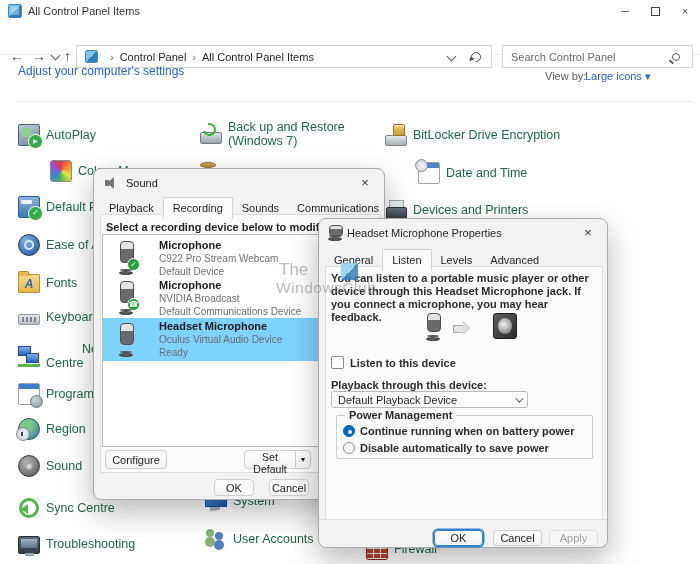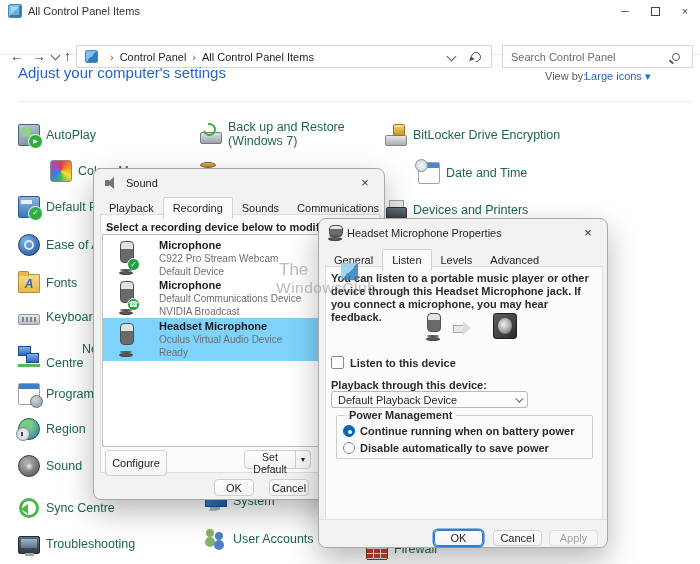--- a/index.html
+++ b/index.html
@@ -25,21 +25,21 @@
   .crumb { font-size:11px; color:#1f1f1f; }
   .crumb-right { margin-left:auto; display:flex; align-items:center; gap:16px; padding-right:10px; }
   .refresh { width:10px; height:10px; border:1.5px solid #4a4a4a; border-radius:50%; border-left-color:transparent; transform:rotate(-40deg); position:relative; }
   .refresh::after { content:""; position:absolute; left:-3px; top:-3px; border:3px solid transparent; border-bottom:4px solid #4a4a4a; transform:rotate(18deg); }
   .searchbox { position:absolute; left:502px; top:23px; width:191px; height:23px; border:1px solid #d6d6d6; background:#fff; display:flex; align-items:center; }
   .searchbox input { border:none; outline:none; flex:1; font-size:11px; padding:0 6px 0 8px; color:#1f1f1f; font-family:inherit; background:transparent; }
   .searchbox input::placeholder { color:#6b6b6b; }
   .mag { width:8px; height:8px; border:1.5px solid #5a5a5a; border-radius:50%; position:relative; margin-right:12px; }
   .mag::after { content:""; position:absolute; left:-4px; top:7px; width:5px; height:1.5px; background:#5a5a5a; transform:rotate(40deg); }
 
-  .page-head { position:absolute; left:18px; top:64px; font-size:15px; color:#2464cc; }
+  .page-head { position:absolute; left:18px; top:64px; font-size:12px; color:#2464cc; }
   .viewby { position:absolute; top:70px; left:545px; font-size:11px; color:#5a5a5a;text-align:right; }
   .viewby-val { position:absolute; top:70px; left:585px; font-size:11px; color:#2464cc; }
   .hr { position:absolute; left:18px; right:8px; top:101px; height:1px; background:#ececec; }
 
   
   .cp-item { position:absolute; display:flex; align-items:center; gap:6px; cursor:pointer; }
   .cp-label { font-size:12.5px; color:#1e684a; line-height:14px; white-space:nowrap; }
   .icn { width:22px; height:22px; position:relative; flex:0 0 auto; }
 
   .ic-autoplay{background:linear-gradient(160deg,#b9cbd8,#6f8ba0);border:1px solid #51606e;border-radius:2px}
@@ -306,35 +306,35 @@
         <div class="dev-sub">C922 Pro Stream Webcam</div>
         <div class="dev-sub">Default Device</div>
       </div>
     </div>
     <div class="devrow">
       <div class="dev-ico mic">
           <div class="badge badge-phone"></div>
         </div>
       <div class="dev-txt">
         <div class="dev-name">Microphone</div>
+        <div class="dev-sub">NVIDIA Broadcast</div>
         <div class="dev-sub">Default Communications Device</div>
-        <div class="dev-sub">NVIDIA Broadcast</div>
       </div>
     </div>
     <div class="devrow sel">
       <div class="dev-ico mic"></div>
       <div class="dev-txt">
         <div class="dev-name">Headset Microphone</div>
         <div class="dev-sub">Oculus Virtual Audio Device</div>
         <div class="dev-sub">Ready</div>
       </div>
     </div>
   </div>
 
-  <button class="btn" style="left:11px;top:281px;width:62px;height:26px;">Configure</button>
+  <button class="btn" style="left:11px;top:281px;width:62px;height:19px;">Configure</button>
   <button class="btn" style="left:150px;top:281px;width:52px;height:19px;border-radius:4px 0 0 4px;font-size:10.5px;">Set Default</button>
   <button class="btn split-arrow" style="left:201px;top:281px;width:16px;height:19px;border-radius:0 4px 4px 0;font-size:7px;">▼</button>
 
   <button class="btn" style="left:120px;top:310px;width:40px;height:17px;">OK</button>
   <button class="btn" style="left:175px;top:310px;width:40px;height:17px;">Cancel</button>
 </div>
 
 <div class="dlg z20" style="left:318px;top:218px;width:290px;height:330px;">
   <div class="dlg-title">
     <div class="mic" style="width:10px;height:16px;margin:0 7px 0 11px;"></div>

